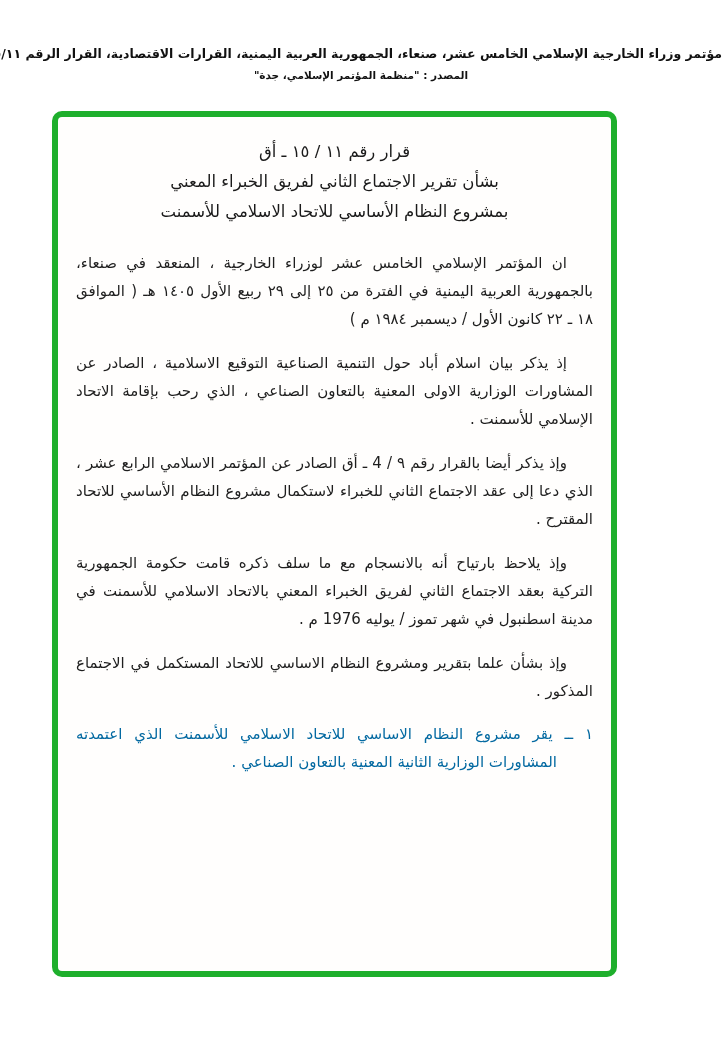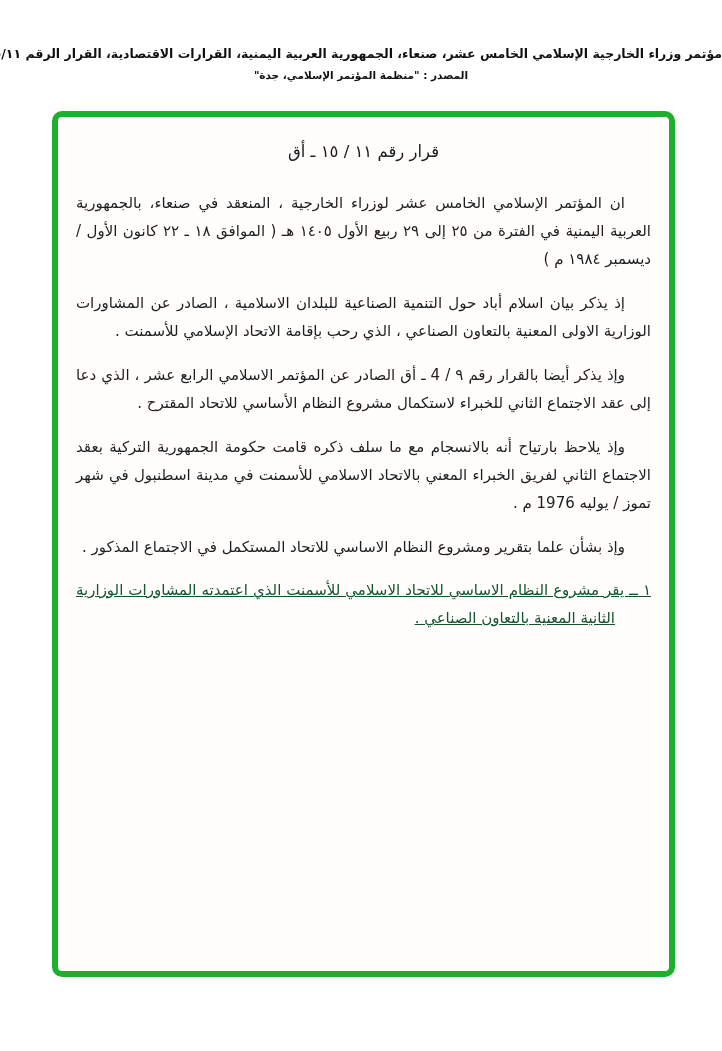--- a/index.html
+++ b/index.html
@@ -27,21 +27,21 @@
     color: #111;
   }
   .page-header .line2 {
     font-size: 10.5px;
     font-weight: bold;
     margin-top: 8px;
     color: #111;
   }
   .document-frame {
     box-sizing: border-box;
-    width: 623px;
+    width: 565px;
     height: 866px;
     margin: 30px 47px 0 52px;
     border: 6px solid #1eaf2c;
     border-radius: 10px;
     padding: 20px 18px 0 18px;
     direction: rtl;
     overflow: hidden;
     background: #fffefd;
   }
   .res-title {
@@ -60,38 +60,39 @@
     margin: 16px 0 15px 0;
     color: #1e1e1e;
   }
   .item {
     font-size: 15px;
     line-height: 28px;
     text-align: justify;
     margin: 0 0 13px 0;
     padding-right: 36px;
     text-indent: -36px;
-    color: #14532d;
-    text-decoration: underline;
+    color: #0369a1;
   }
 </style>
 </head>
 <body>
 
 <div class="page-header">
   <div class="line1">مؤتمر وزراء الخارجية الإسلامي الخامس عشر، صنعاء، الجمهورية العربية اليمنية، القرارات الاقتصادية، القرار الرقم ١٥/١١-أق</div>
   <div class="line2">المصدر :  "منظمة المؤتمر الإسلامي، جدة"</div>
 </div>
 
 <div class="document-frame">
   <div class="res-title">
     <div class="t1">قرار رقم ١١ / ١٥ ـ أق</div>
+    <div class="t2">بشأن تقرير الاجتماع الثاني لفريق الخبراء المعني</div>
+    <div class="t3">بمشروع النظام الأساسي للاتحاد الاسلامي للأسمنت</div>
   </div>
 
   <p class="para">ان المؤتمر الإسلامي الخامس عشر لوزراء الخارجية ، المنعقد في صنعاء، بالجمهورية العربية اليمنية في الفترة من ٢٥ إلى ٢٩ ربيع الأول ١٤٠٥ هـ ( الموافق ١٨ ـ ٢٢ كانون الأول / ديسمبر ١٩٨٤ م )</p>
-  <p class="para">إذ يذكر بيان اسلام أباد حول التنمية الصناعية للبلدان الاسلامية ، الصادر عن المشاورات الوزارية الاولى المعنية بالتعاون الصناعي ، الذي رحب بإقامة الاتحاد الإسلامي للأسمنت .</p>
+  <p class="para">إذ يذكر بيان اسلام أباد حول التنمية الصناعية التوقيع الاسلامية ، الصادر عن المشاورات الوزارية الاولى المعنية بالتعاون الصناعي ، الذي رحب بإقامة الاتحاد الإسلامي للأسمنت .</p>
   <p class="para">وإذ يذكر أيضا بالقرار رقم ٩ / 4 ـ أق الصادر عن المؤتمر الاسلامي الرابع عشر ، الذي دعا إلى عقد الاجتماع الثاني للخبراء لاستكمال مشروع النظام الأساسي للاتحاد المقترح .</p>
   <p class="para">وإذ يلاحظ بارتياح أنه بالانسجام مع ما سلف ذكره قامت حكومة الجمهورية التركية بعقد الاجتماع الثاني لفريق الخبراء المعني بالاتحاد الاسلامي للأسمنت في مدينة اسطنبول في شهر تموز / يوليه 1976 م .</p>
   <p class="para">وإذ بشأن علما بتقرير ومشروع النظام الاساسي للاتحاد المستكمل في الاجتماع المذكور .</p>
 
   <p class="item">١ ــ يقر مشروع النظام الاساسي للاتحاد الاسلامي للأسمنت الذي اعتمدته المشاورات الوزارية الثانية المعنية بالتعاون الصناعي .</p>
 
 </div>
 
 </body></html>

